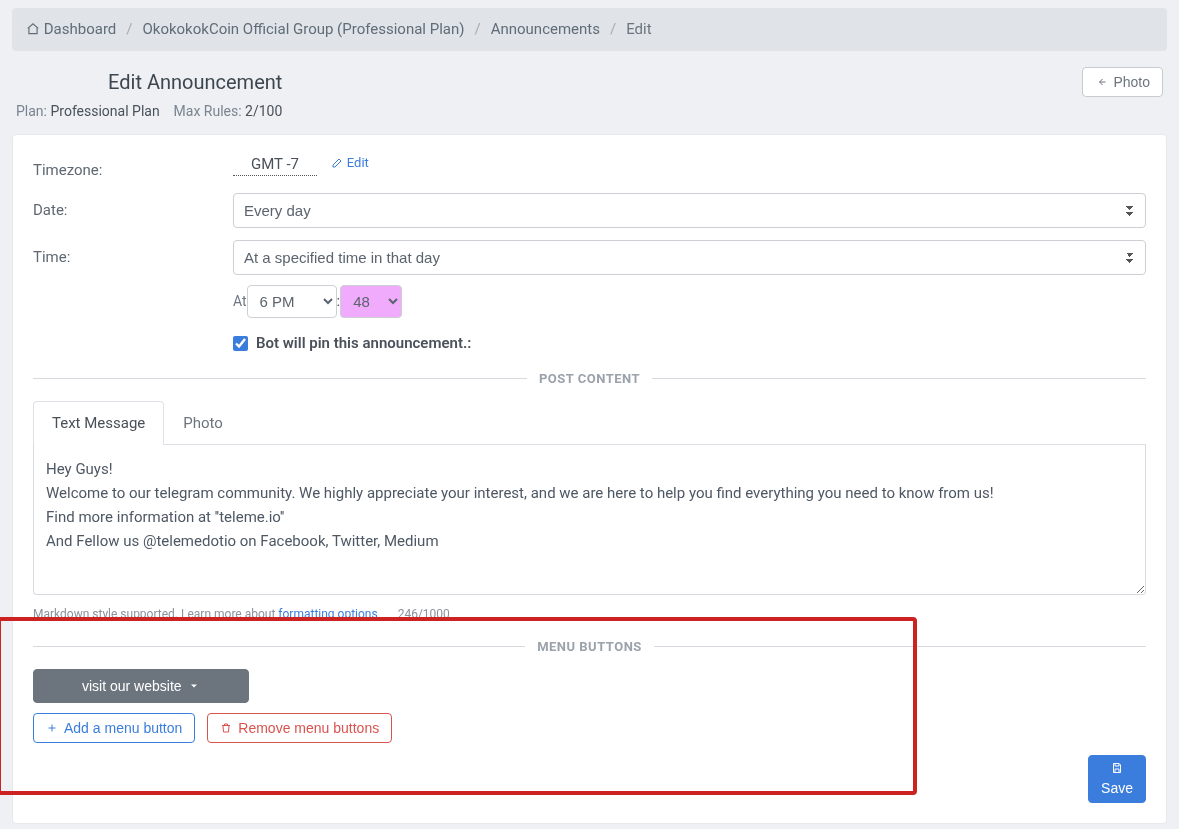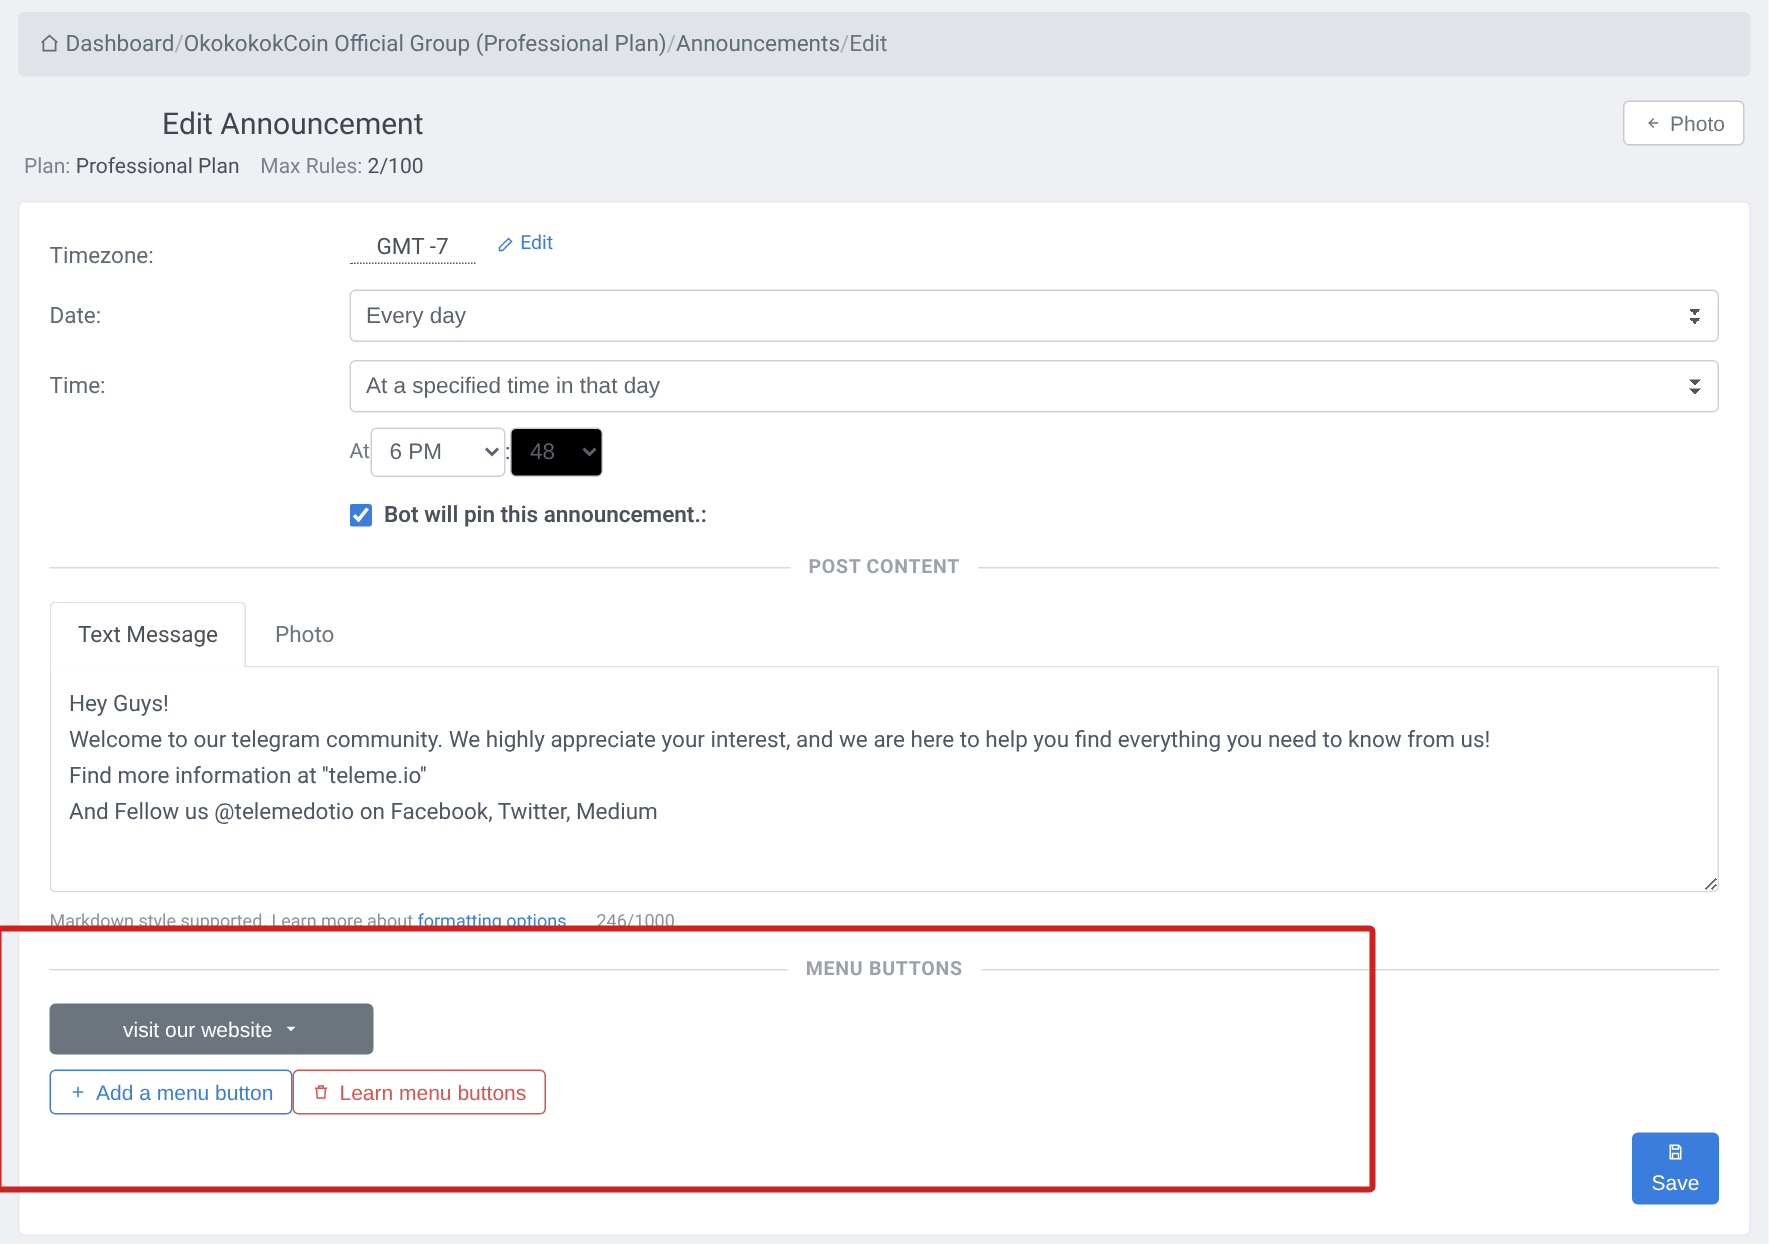--- a/index.html
+++ b/index.html
@@ -1,51 +1,51 @@
 <!DOCTYPE html>
 <html><head>
 <meta charset="utf-8">
 <style>
   * { box-sizing: border-box; margin: 0; padding: 0; }
   body { font-family: -apple-system, BlinkMacSystemFont, "Segoe UI", Roboto, "Helvetica Neue", Arial, sans-serif; background: #eef0f4; color: #495057; font-size: 15px; line-height: 1.5; }
   .page { padding: 8px 12px 12px 12px; }
-  .breadcrumb-wrap { background: #e0e4e9; border-radius: 4px; padding: 10px 14px; display: flex; align-items: center; color: #6c757d; }
+  .breadcrumb-wrap { background: #e0e4e9; border-radius: 4px; padding: 10px 14px; display: flex; align-items: center; gap: 10px; color: #6c757d; }
   .breadcrumb-wrap a { color: #606c76; text-decoration: none; }
   .breadcrumb-sep { color: #a5adb6; }
   .home-icon { display: inline-block; vertical-align: -2px; }
   .title-row { display: flex; justify-content: space-between; align-items: flex-start; margin: 16px 4px 12px 4px; }
   .title-row h1 { font-size: 20px; font-weight: 400; color: #3d464f; text-align: right; }
   .subline { color: #7a8491; font-size: 14px; margin-top: 4px; }
   .subline .val { color: #4a515a; }
   .btn { display: inline-flex; align-items: center; gap: 6px; border: 1px solid #c6cbd1; background: #fff; color: #6c757d; padding: 6px 12px; border-radius: 4px; font-size: 14px; cursor: pointer; }
   .btn-primary { background: #3b7ddd; border-color: #3b7ddd; color: #fff; flex-direction: column; }
   .btn-outline-blue { border-color: #3b7ddd; color: #3b7ddd; background: #fff; }
   .btn-outline-red { border-color: #d9534f; color: #d9534f; background: #fff; }
   .btn-gray { background: #6c757d; color: #fff; border-color: #6c757d; padding: 8px 48px; }
   .panel { background: #fff; border: 1px solid #e6e8eb; border-radius: 4px; padding: 18px 20px 20px 20px; }
   .form-row { display: flex; align-items: flex-start; gap: 12px; margin-bottom: 12px; }
   .form-row .lbl { width: 188px; color: #5f6973; padding-top: 6px; }
   .tz-val { border-bottom: 1px dotted #555; padding: 2px 18px 2px 18px; color: #4a515a; }
   .edit-link { color: #3b7ddd; font-size: 13px; margin-left: 10px; display: inline-flex; align-items: center; gap: 4px; cursor: pointer; }
   .select { width: 100%; padding: 8px 10px; border: 1px solid #ccd0d5; border-radius: 4px; font-size: 15px; color: #5b646e; background: #fff; appearance: none; background-image: linear-gradient(45deg, transparent 50%, #555 50%), linear-gradient(135deg, #555 50%, transparent 50%), linear-gradient(45deg, transparent 50%, #555 50%), linear-gradient(135deg, #555 50%, transparent 50%); background-position: calc(100% - 15px) calc(50% - 3px), calc(100% - 11px) calc(50% - 3px), calc(100% - 15px) calc(50% + 3px), calc(100% - 11px) calc(50% + 3px); background-size: 4px 4px; background-repeat: no-repeat; }
   .select-sm { width: 90px; padding: 6px 8px; border: 1px solid #ccd0d5; border-radius: 4px; font-size: 15px; color: #5b646e; background: #fff; }
-  .select-sm2 { width: 62px; padding: 6px 8px; border: 1px solid #ccd0d5; border-radius: 4px; font-size: 15px; color: #5b646e; background: #000000; }
+  .select-sm2 { width: 62px; padding: 6px 8px; border: 1px solid #ccd0d5; border-radius: 4px; font-size: 15px; color: #5b646e; background: #f0abfc; }
   .time-group { display: flex; align-items: center; gap: 0; margin-top: 10px; }
   .time-group .at { color: #6f7882; font-size: 14px; }
   .chk-row { margin-top: 14px; display: flex; align-items: center; gap: 8px; }
   .chk { width: 15px; height: 15px; accent-color: #3b7ddd; }
   .divider-label { display: flex; align-items: center; gap: 12px; color: #9ba2ab; font-size: 13px; margin: 14px 0 12px 0; letter-spacing: .5px; font-weight: bold; }
   .divider-label .line { flex: 1; height: 1px; background: #d7dbdf; }
   .tabs { display: flex; border-bottom: 1px solid #dde1e5; }
   .tab { padding: 10px 18px; border: 1px solid transparent; border-bottom: none; cursor: pointer; color: #6c757d; border-radius: 4px 4px 0 0; position: relative; top: 1px; }
   .tab.active { border-color: #dde1e5; background: #fff; color: #495057; }
   .textarea { width: 100%; border: 1px solid #d7dbdf; border-top: none; border-radius: 0 0 4px 4px; padding: 12px; font-size: 15px; color: #4e5865; resize: vertical; min-height: 150px; font-family: inherit; line-height: 1.6; }
   .helper-row { display: flex; justify-content: flex-start; font-size: 12px; color: #8a929c; margin-top: 4px; gap: 20px; }
   .helper-row a { color: #3b7ddd; text-decoration: none; }
-  .menu-buttons-row { display:flex; margin-top: 10px; }
+  .menu-buttons-row { display:flex; gap:12px; margin-top: 10px; }
   .save-row { display:flex; justify-content:flex-end; margin-top: 12px; }
   .highlight-box { border: 4px solid #c22; border-radius: 4px; position: absolute; pointer-events: none; }
   .relwrap { position: relative; }
   svg.icon { width: 14px; height: 14px; stroke: currentColor; fill: none; stroke-width: 2; }
   svg.icon-sm { width: 12px; height: 12px; }
 </style>
 </head>
 <body>
 
 <div class="page">
@@ -170,21 +170,21 @@
       <button class="btn btn-outline-blue">
         <svg class="icon icon-sm" viewBox="0 0 24 24">
             <path d="M12 5v14M5 12h14"></path>
           </svg>
         <span>Add a menu button</span>
       </button>
       <button class="btn btn-outline-red">
         <svg class="icon icon-sm" viewBox="0 0 24 24">
             <path d="M4 7h16M9 7V4h6v3M6 7l1 13h10l1-13"></path>
           </svg>
-        <span>Learn menu buttons</span>
+        <span>Remove menu buttons</span>
       </button>
     </div>
 
     <div class="save-row">
       <button class="btn btn-primary">
         <svg class="icon icon-sm" viewBox="0 0 24 24">
             <path d="M5 3h11l3 3v15H5z"></path>
             <path d="M8 3v5h8V3"></path>
             <path d="M8 21v-7h8v7"></path>
           </svg>

